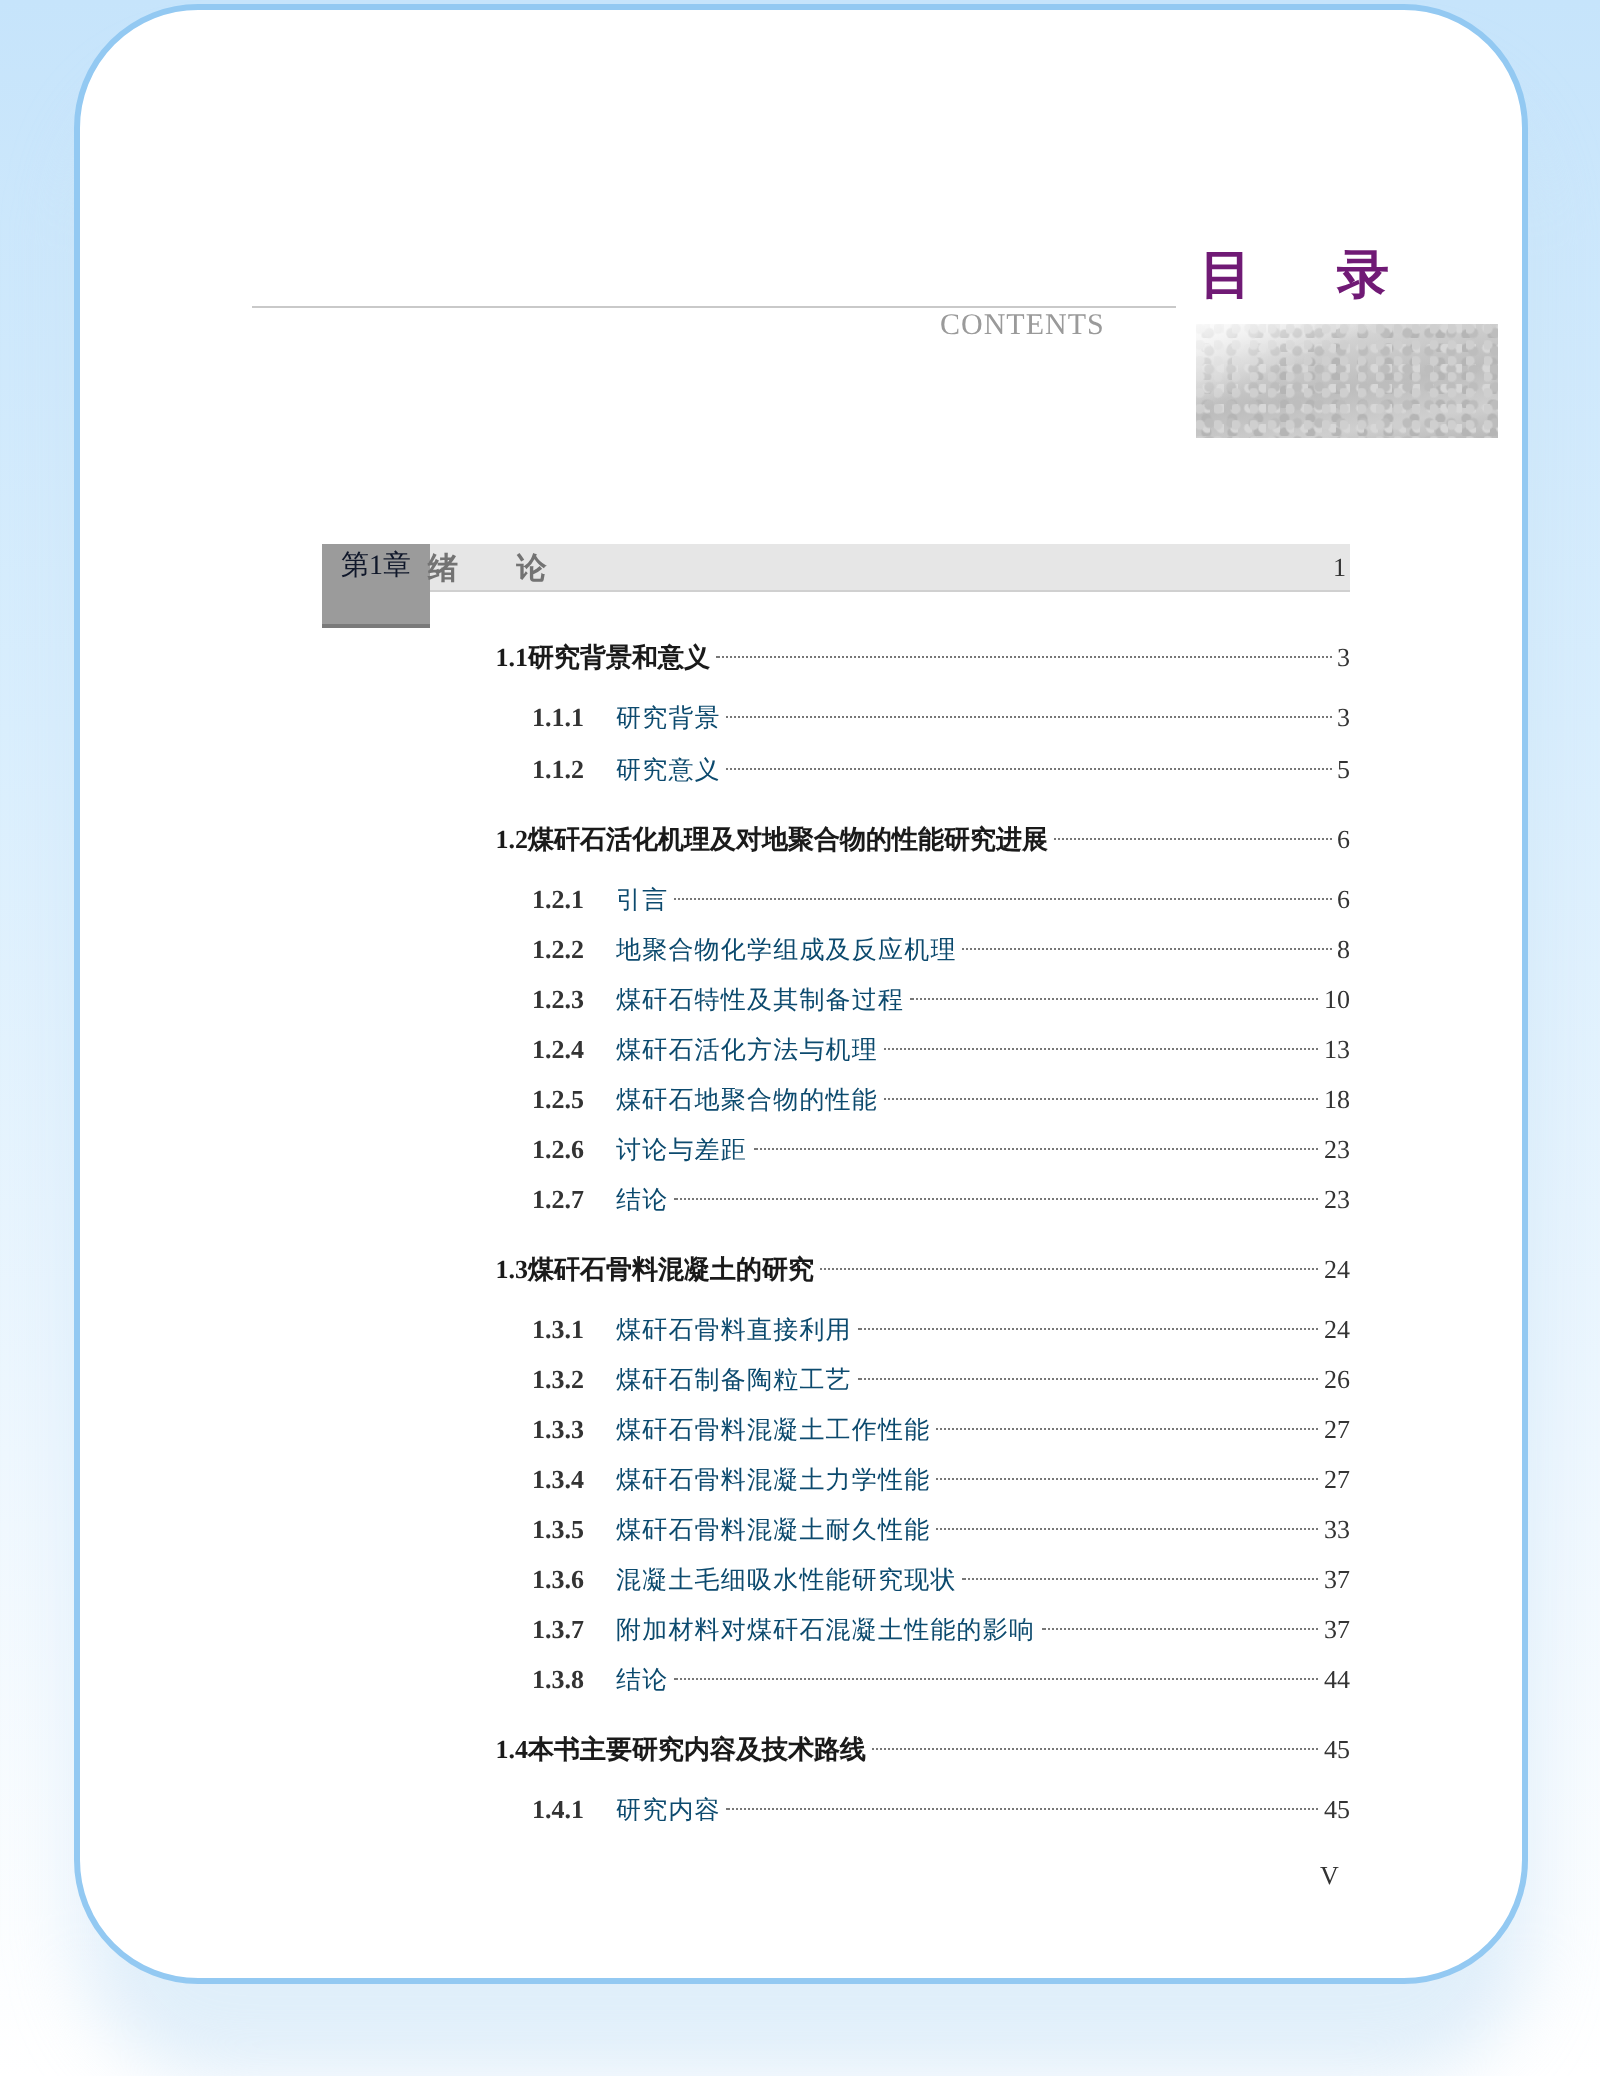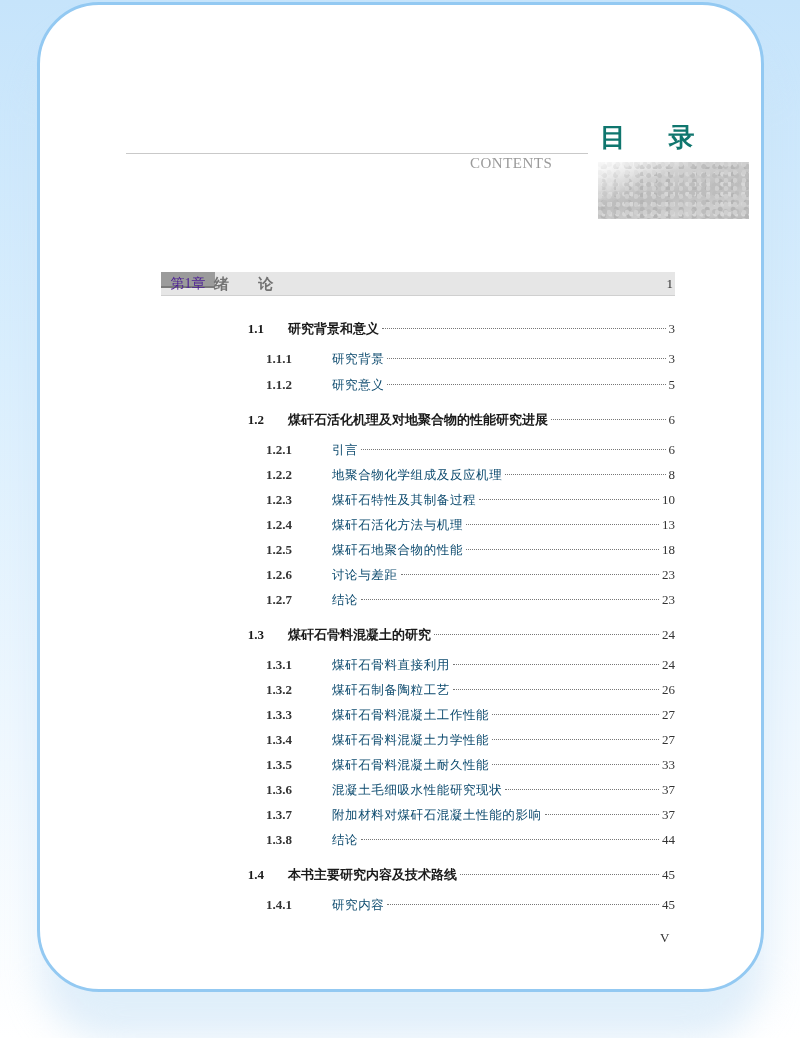--- a/index.html
+++ b/index.html
@@ -34,21 +34,21 @@
     .contents-en {
       position: absolute;
       left: 470px; top: 155px; width: 116px;
       font-size: 15px; letter-spacing: 0.5px;
       color: #9a9a9a;
     }
     .title-cn {
       position: absolute;
       left: 600px; top: 120px;
       font-size: 26px; font-weight: bold;
-      color: #0f766e; letter-spacing: 18px;
+      color: #701a75; letter-spacing: 18px;
     }
     .rock-image {
       position: absolute;
       left: 598px; top: 162px; width: 151px; height: 57px;
       background:
         radial-gradient(circle at 20% 30%, #cfcfcf 0 2px, transparent 3px),
         radial-gradient(circle at 60% 50%, #bdbdbd 0 2px, transparent 3px),
         radial-gradient(circle at 80% 20%, #d7d7d7 0 2px, transparent 3px),
         radial-gradient(circle at 40% 75%, #b5b5b5 0 2px, transparent 3px),
         linear-gradient(170deg, #eeeeee 0%, #d2d2d2 25%, #bdbdbd 55%, #cfcfcf 80%, #b8b8b8 100%);
@@ -61,23 +61,23 @@
     }
 
     .chapter-bar {
       position: absolute;
       left: 161px; top: 272px; width: 514px; height: 24px;
       background: #e6e6e6;
       border-bottom: 1px solid #d0d0d0;
     }
     .chapter-tag {
       position: absolute;
-      left: 0; top: 0; height: 16px; width: 54px;
+      left: 0; top: 0; height: 42px; width: 54px;
       background: #9b9b9b;
-      color: #4c1d95;
+      color: #0f172a;
       font-size: 14px; line-height: 24px; text-align: center;
       border-bottom: 2px solid #7a7a7a;
     }
     .chapter-title {
       position: absolute;
       left: 53px; top: 0; line-height: 24px;
       font-size: 15px; font-weight: bold; letter-spacing: 12px;
       color: #737373;
       font-family: "DejaVu Sans", sans-serif;
     }
@@ -93,21 +93,21 @@
       display: flex; align-items: baseline;
       height: 20px;
       font-size: 13px; color: #333;
       white-space: nowrap;
     }
     .toc-row.section { left: 232px; width: 443px; font-weight: bold; color: #1a1a1a; text-align: right; }
     .toc-row.sub { left: 266px; width: 409px; }
     .toc-num { display: inline-block; }
     .section .toc-num { width: 32px; }
     .sub .toc-num { width: 42px; font-weight: bold; }
-    .toc-text { font-family: Liberation Mono, monospace; font-size: 12.5px; margin-left: 24px; }
+    .toc-text { font-family: Liberation Mono, monospace; font-size: 12.5px; }
     .section .toc-text { font-weight: bold; font-size: 13px; }
     .sub .toc-text { color: #0c4a6e; letter-spacing: 0.6px; }
     .toc-leader {
       flex: 1; margin: 0 3px;
       border-bottom: 1.5px dotted #777;
       transform: translateY(-4px);
       height: 1px;
     }
     .toc-page { font-weight: normal; color: #333; }
 

